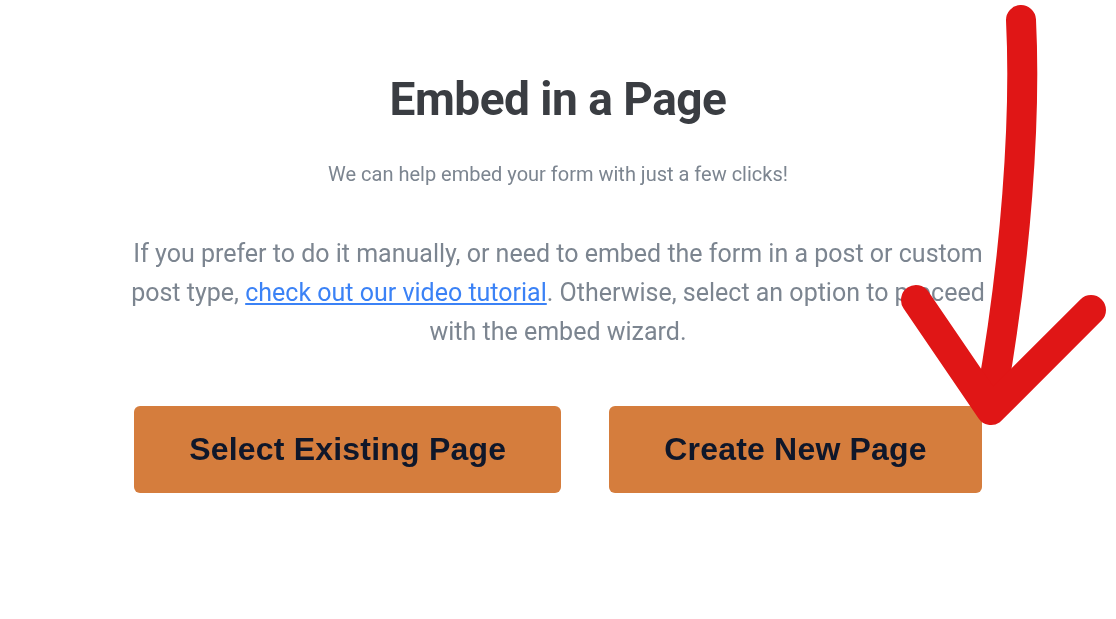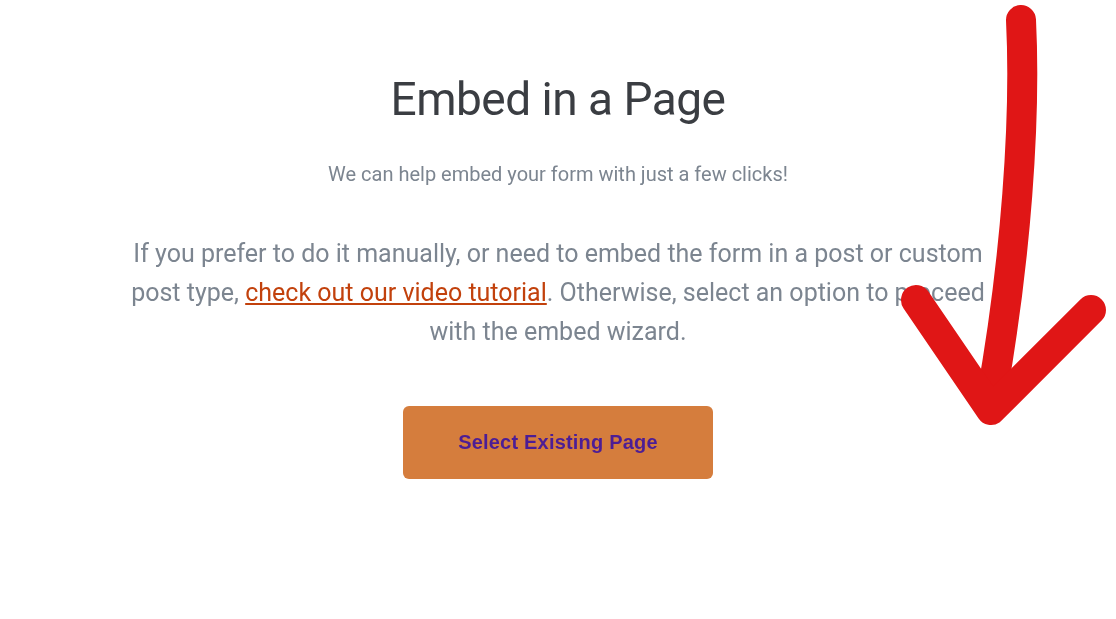--- a/index.html
+++ b/index.html
@@ -15,57 +15,57 @@
       position: relative;
       overflow: hidden;
     }
     .modal {
       width: 100%;
       padding-top: 72px;
       text-align: center;
     }
     .modal-title {
       font-size: 46px;
-      font-weight: 400;
+      font-weight: 700;
       color: #3a3d42;
       margin-bottom: 34px;
       letter-spacing: -0.5px;
     }
     .subtitle {
       font-size: 20px;
       color: #7c8590;
       margin-bottom: 46px;
       line-height: 1.45;
     }
     .paragraph {
       font-size: 25px;
       color: #7c8590;
       line-height: 1.55;
       margin-bottom: 44px;
       max-width: 900px;
       margin-left: auto;
       margin-right: auto;
     }
     .paragraph .link {
-      color: #c2410c;
+      color: #3b82f6;
       text-decoration: underline;
     }
     .paragraph .fullstop {
       color: #7c8590;
     }
     .button-row {
       display: flex;
       justify-content: center;
       gap: 48px;
       margin-top: 55px;
     }
     .btn {
       background: #d57d3d;
-      color: #4c1d95;
-      font-size: 20px;
+      color: #0f172a;
+      font-size: 32px;
       font-weight: 600;
       border: none;
       border-radius: 6px;
       padding: 25px 55px;
       cursor: pointer;
       letter-spacing: 0.2px;
     }
     .arrow-annotation {
       position: absolute;
       right: -10px;
@@ -80,20 +80,21 @@
   <h1 class="modal-title">Embed in a Page</h1>
 
   <p class="subtitle">We can help embed your form with just a few clicks!</p>
 
   <p class="paragraph">
     <span>If you prefer to do it manually, or need to embed the form in a post or custom post type, </span><a href="#" class="link">check out our video tutorial</a><span class="fullstop">. Otherwise, select an option to proceed with the embed wizard.</span>
   </p>
 
   <div class="button-row">
     <button class="btn">Select Existing Page</button>
+    <button class="btn">Create New Page</button>
   </div>
 </div>
 
 <svg class="arrow-annotation" width="260" height="460" viewBox="0 0 260 460">
   <g fill="none" stroke-width="30" stroke-linecap="round" stroke-linejoin="round" stroke="#e01616">
     <path d="M 155 20 C 160 120, 150 260, 125 400"></path>
     <path d="M 50 300 L 125 410 L 225 310"></path>
   </g>
 </svg>
 

